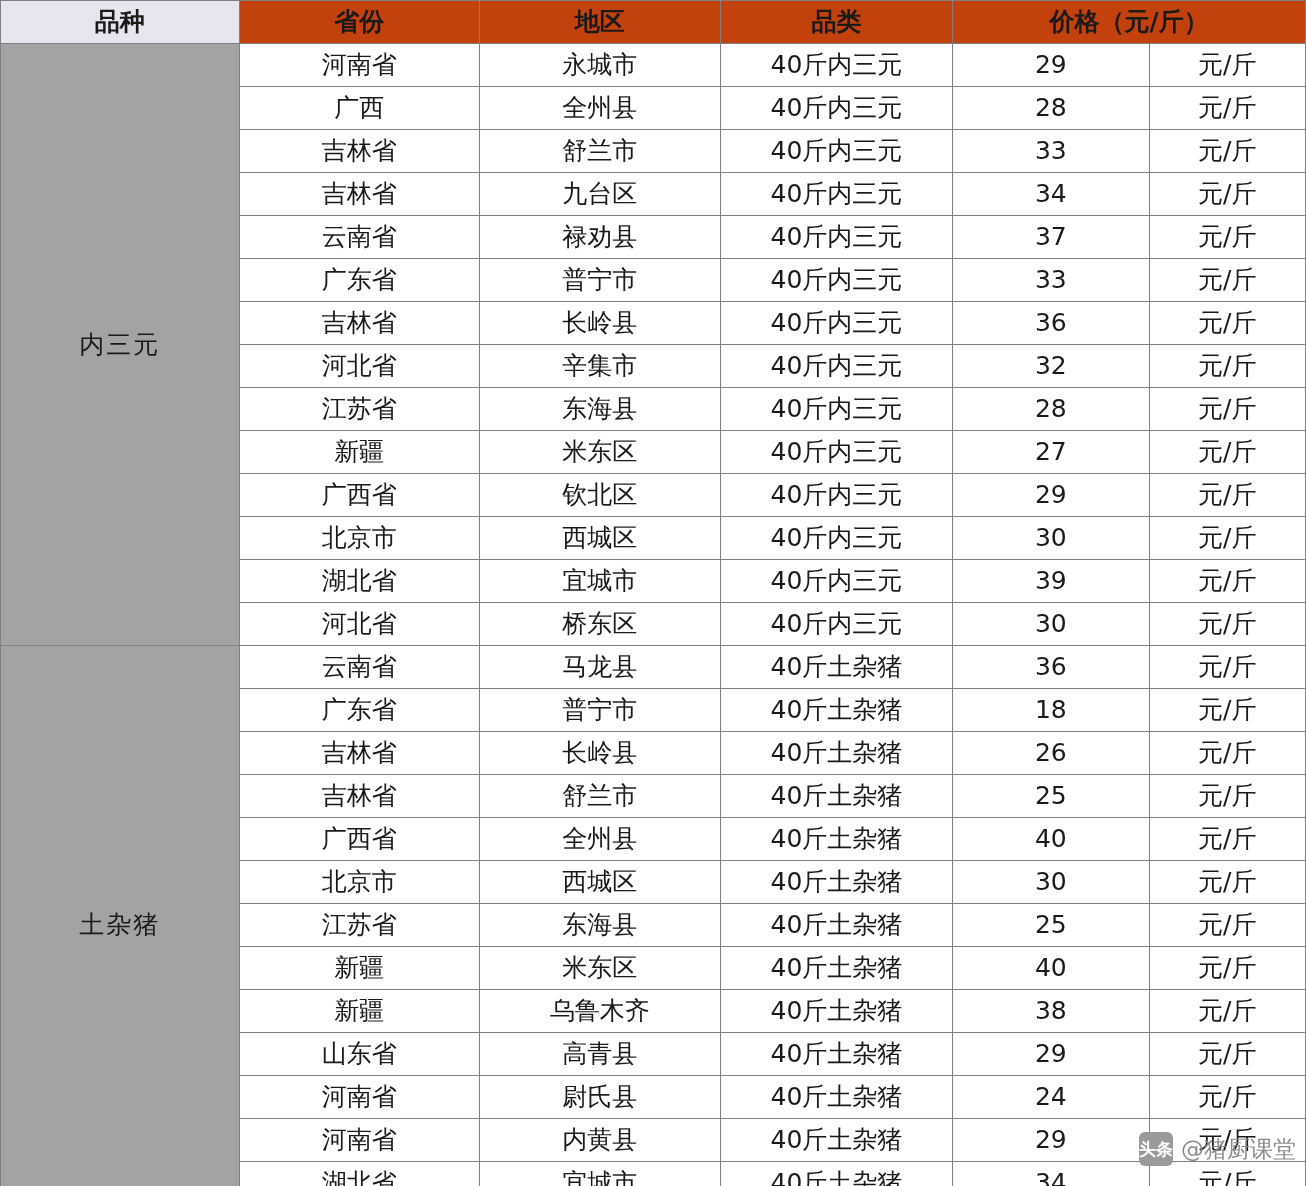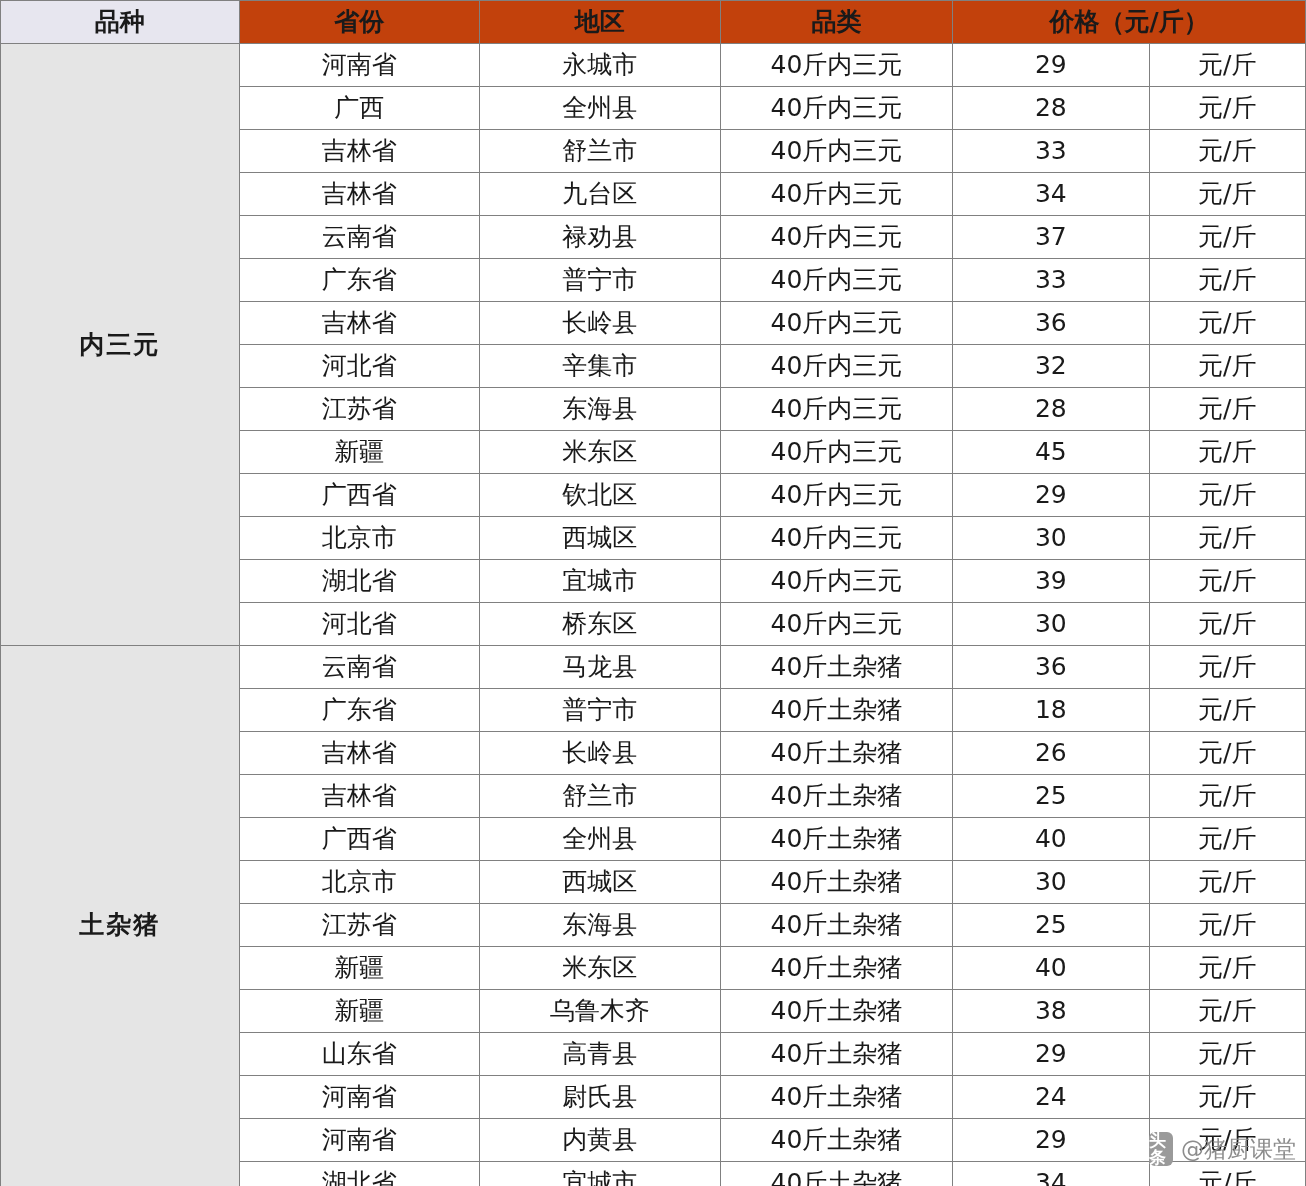--- a/index.html
+++ b/index.html
@@ -45,22 +45,22 @@
     height: 52px;
     line-height: 52px;
   }
   th.head-breed {
     background: #e7e6ef;
   }
   th.head-grey {
     background: #c2410c;
   }
   td.breed-cell {
-    background: #e5e5e5;
-    font-weight: bold;
+    background: #a3a3a3;
+    font-weight: normal;
     font-size: 30px;
     letter-spacing: 2px;
   }
   td.data-cell {
     background: #ffffff;
   }
   .watermark {
     position: absolute;
     right: 10px;
     bottom: 20px;
@@ -68,21 +68,21 @@
     align-items: center;
     gap: 8px;
     font-size: 23px;
     color: #8c8c8c;
     pointer-events: none;
   }
   .watermark .logo {
     display: inline-flex;
     align-items: center;
     justify-content: center;
-    width: 24px;
+    width: 34px;
     height: 34px;
     border-radius: 6px;
     background: #9a9a9a;
     color: #ffffff;
     font-size: 17px;
     font-weight: bold;
     line-height: 1;
   }
 </style>
 </head>
@@ -168,21 +168,21 @@
         <td class="data-cell">江苏省</td>
         <td class="data-cell">东海县</td>
         <td class="data-cell">40斤内三元</td>
         <td class="data-cell">28</td>
         <td class="data-cell">元/斤</td>
       </tr>
       <tr>
         <td class="data-cell">新疆</td>
         <td class="data-cell">米东区</td>
         <td class="data-cell">40斤内三元</td>
-        <td class="data-cell">45</td>
+        <td class="data-cell">27</td>
         <td class="data-cell">元/斤</td>
       </tr>
       <tr>
         <td class="data-cell">广西省</td>
         <td class="data-cell">钦北区</td>
         <td class="data-cell">40斤内三元</td>
         <td class="data-cell">29</td>
         <td class="data-cell">元/斤</td>
       </tr>
       <tr>

